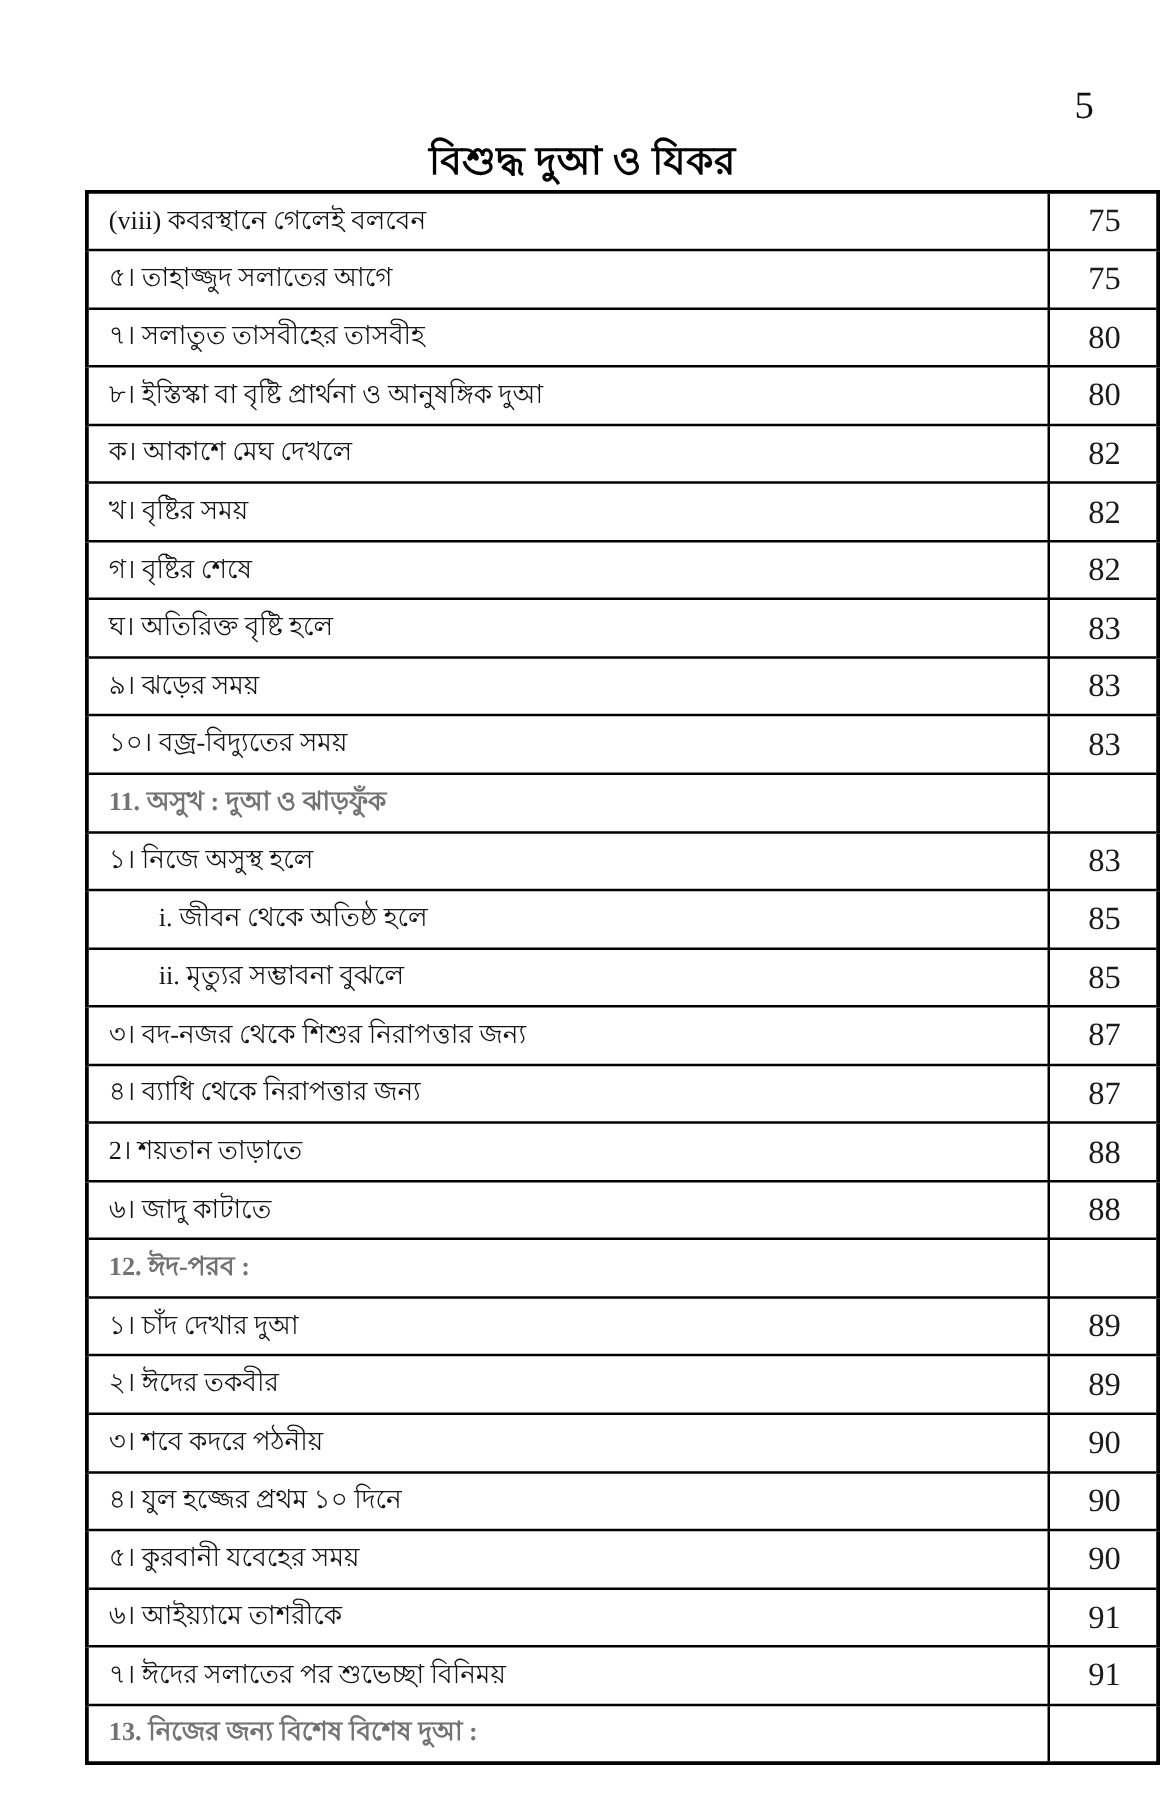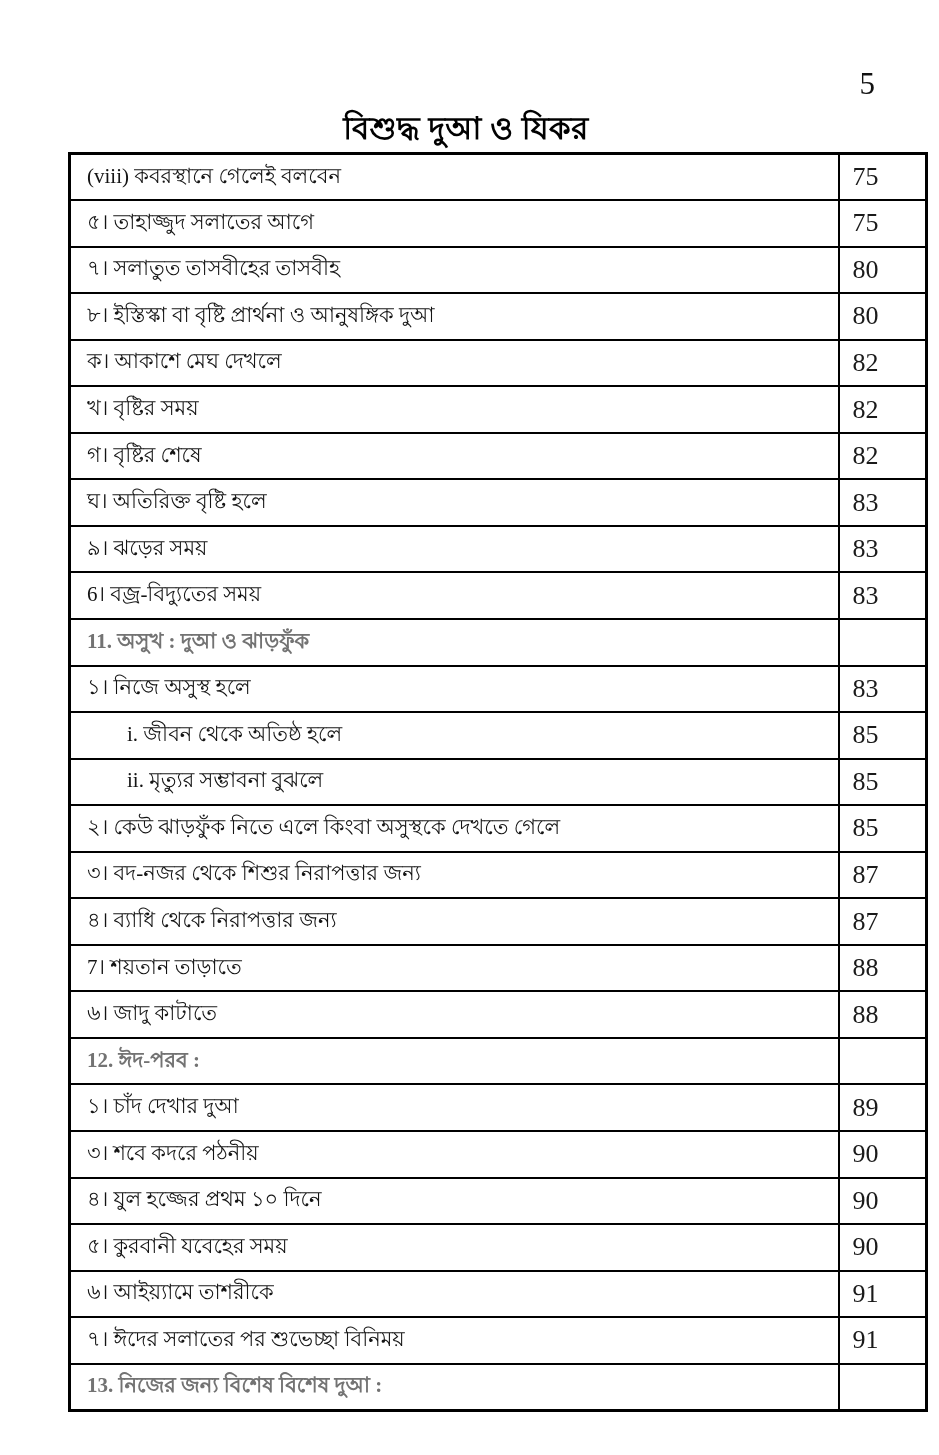--- a/index.html
+++ b/index.html
@@ -56,21 +56,21 @@
   table.toc td:first-child { border-left: 3px solid #000; }
   table.toc td:last-child { border-right: 3px solid #000; }
   td.label-cell {
     width: 769px;
     padding-left: 16px;
     font-size: 21px;
     color: #141414;
   }
   td.page-cell {
     width: 88px;
-    padding-left: 13px;
+    padding-left: 31px;
     font-size: 26px;
     font-family: "Liberation Serif", "DejaVu Serif", serif;
     color: #1a1a1a;
   }
   tr.style-section td.label-cell {
     font-weight: bold;
     color: #737373;
   }
   tr.style-indent td.label-cell {
     padding-left: 56px;
@@ -116,68 +116,68 @@
         </tr>
         <tr class="style-normal">
           <td class="label-cell">ঘ। অতিরিক্ত বৃষ্টি হলে</td>
           <td class="page-cell">83</td>
         </tr>
         <tr class="style-normal">
           <td class="label-cell">৯। ঝড়ের সময়</td>
           <td class="page-cell">83</td>
         </tr>
         <tr class="style-normal">
-          <td class="label-cell">6। বজ্র-বিদ্যুতের সময়</td>
+          <td class="label-cell">১০। বজ্র-বিদ্যুতের সময়</td>
           <td class="page-cell">83</td>
         </tr>
         <tr class="style-section">
           <td class="label-cell">11. অসুখ : দুআ ও ঝাড়ফুঁক</td>
           <td class="page-cell"></td>
         </tr>
         <tr class="style-normal">
           <td class="label-cell">১। নিজে অসুস্থ হলে</td>
           <td class="page-cell">83</td>
         </tr>
         <tr class="style-indent">
           <td class="label-cell">i. জীবন থেকে অতিষ্ঠ হলে</td>
           <td class="page-cell">85</td>
         </tr>
         <tr class="style-indent">
           <td class="label-cell">ii. মৃত্যুর সম্ভাবনা বুঝলে</td>
           <td class="page-cell">85</td>
         </tr>
         <tr class="style-normal">
-          <td class="label-cell">২। কেউ ঝাড়ফুঁক নিতে এলে কিংবা অসুস্থকে দেখতে গেলে</td>
-          <td class="page-cell">85</td>
-        </tr>
-        <tr class="style-normal">
           <td class="label-cell">৩। বদ-নজর থেকে শিশুর নিরাপত্তার জন্য</td>
           <td class="page-cell">87</td>
         </tr>
         <tr class="style-normal">
           <td class="label-cell">৪। ব্যাধি থেকে নিরাপত্তার জন্য</td>
           <td class="page-cell">87</td>
         </tr>
         <tr class="style-normal">
-          <td class="label-cell">7। শয়তান তাড়াতে</td>
+          <td class="label-cell">2। শয়তান তাড়াতে</td>
           <td class="page-cell">88</td>
         </tr>
         <tr class="style-normal">
           <td class="label-cell">৬। জাদু কাটাতে</td>
           <td class="page-cell">88</td>
         </tr>
         <tr class="style-section">
           <td class="label-cell">12. ঈদ-পরব :</td>
           <td class="page-cell"></td>
         </tr>
         <tr class="style-normal">
           <td class="label-cell">১। চাঁদ দেখার দুআ</td>
           <td class="page-cell">89</td>
         </tr>
         <tr class="style-normal">
+          <td class="label-cell">২। ঈদের তকবীর</td>
+          <td class="page-cell">89</td>
+        </tr>
+        <tr class="style-normal">
           <td class="label-cell">৩। শবে কদরে পঠনীয়</td>
           <td class="page-cell">90</td>
         </tr>
         <tr class="style-normal">
           <td class="label-cell">৪। যুল হজ্জের প্রথম ১০ দিনে</td>
           <td class="page-cell">90</td>
         </tr>
         <tr class="style-normal">
           <td class="label-cell">৫। কুরবানী যবেহের সময়</td>
           <td class="page-cell">90</td>

